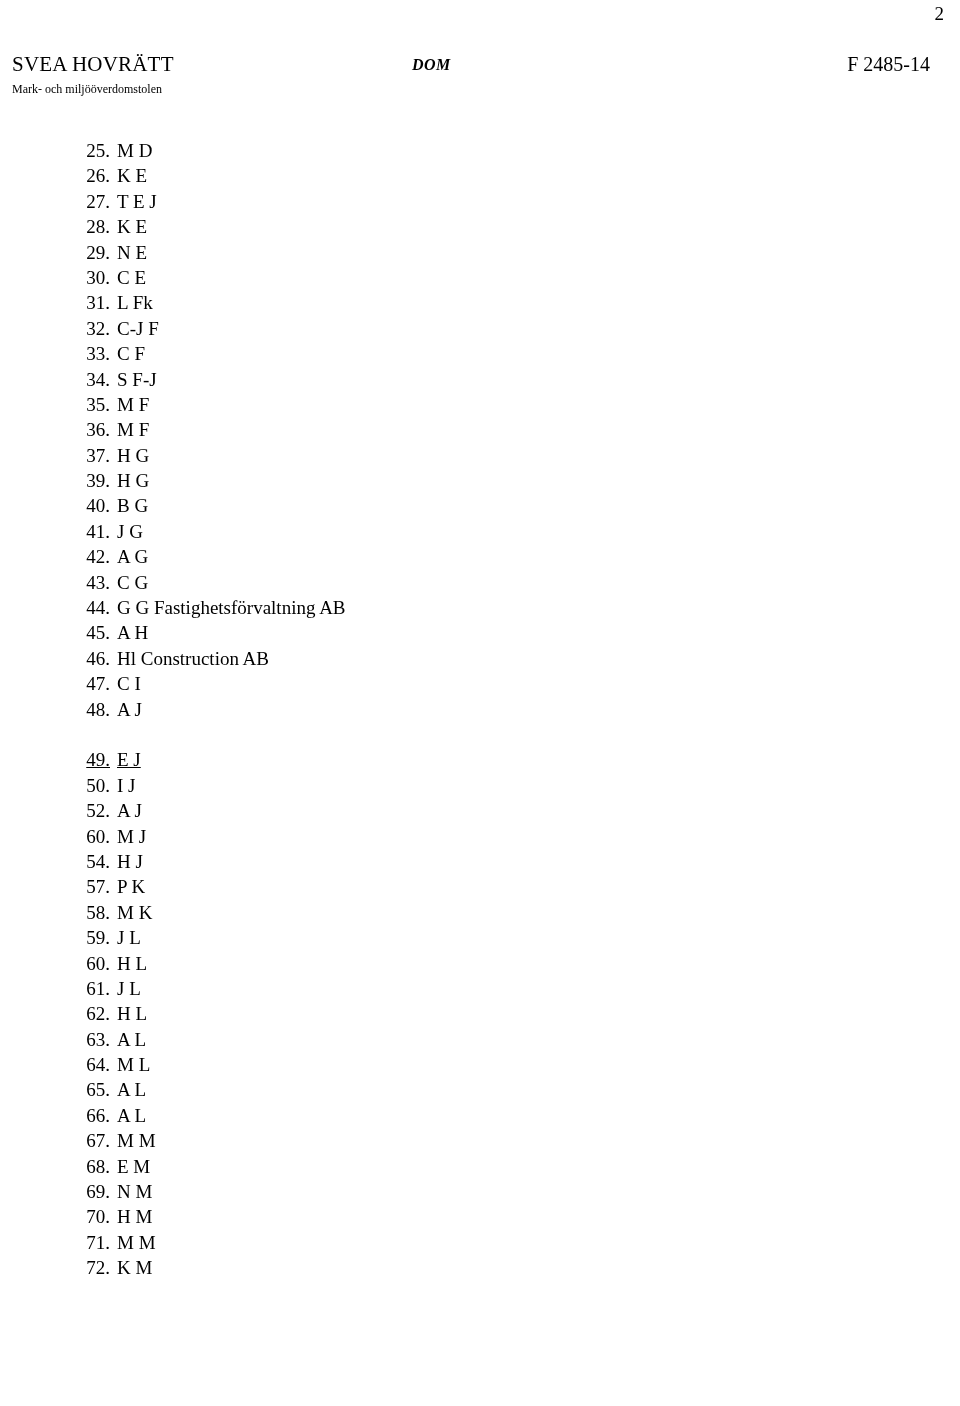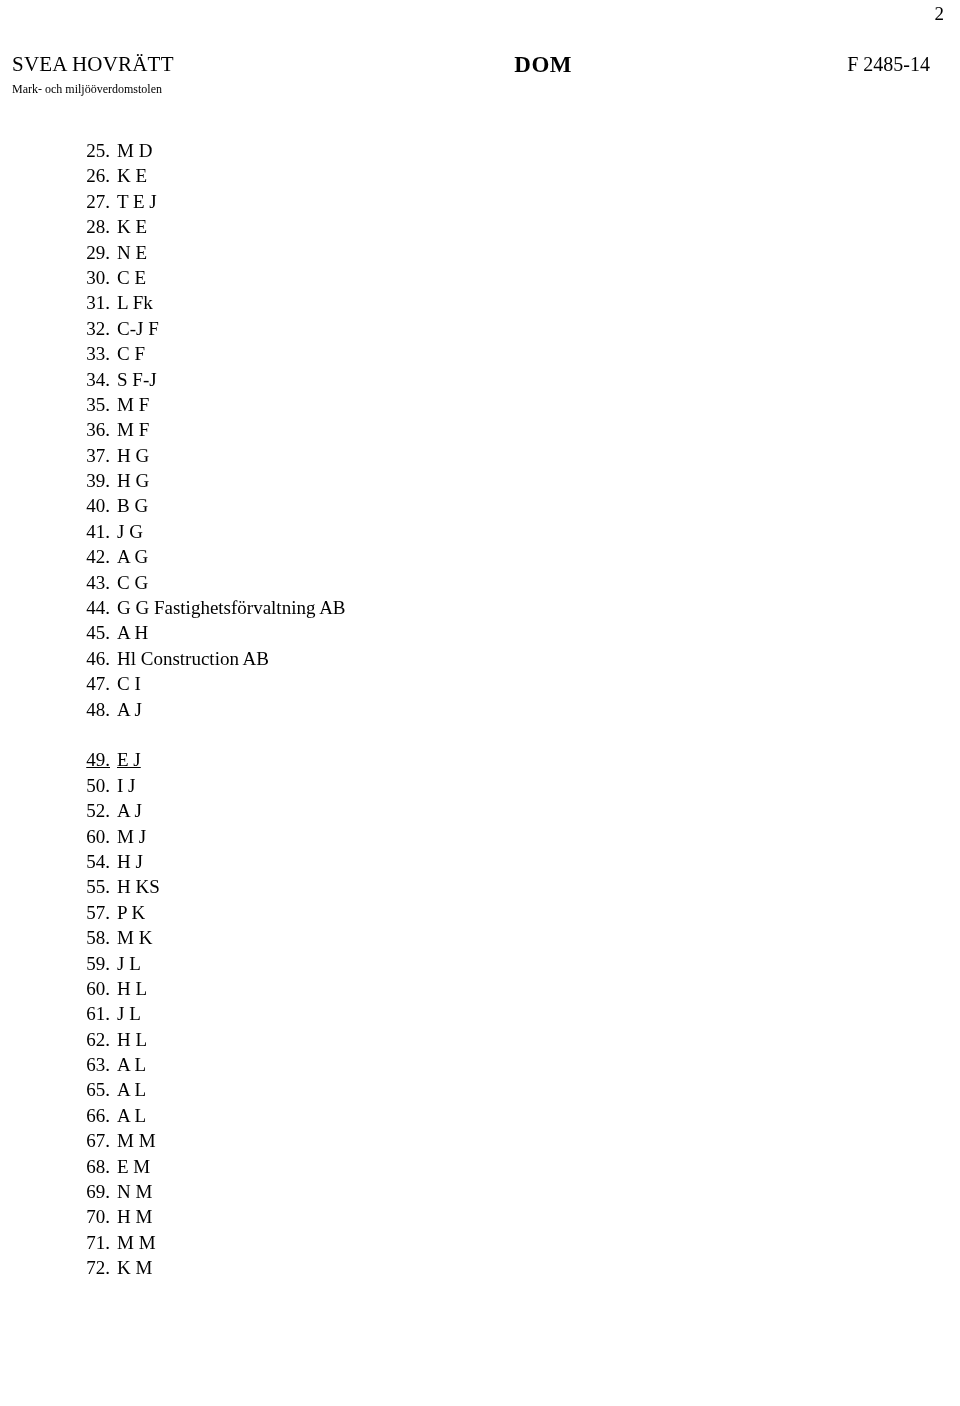--- a/index.html
+++ b/index.html
@@ -48,25 +48,26 @@
   .hdr-division {
     font-size: 12px;
     line-height: 25px;
     white-space: nowrap;
   }
   .hdr-center {
     position: absolute;
     left: 408px;
     top: 0;
     width: 160px;
-    text-align: right;
-    font-size: 23px;
+    text-align: left;
+    font-size: 16px;
     font-weight: bold;
     line-height: 25px;
     letter-spacing: 0.5px;
+    font-style: italic;
   }
   .hdr-right {
     position: absolute;
     right: 34px;
     top: 0;
     font-size: 20px;
     line-height: 25px;
     white-space: nowrap;
   }
 
@@ -221,24 +222,20 @@
     </div>
     <div class="party-row">
       <span class="row-num">60.</span>
       <span class="row-name">M J</span>
     </div>
     <div class="party-row">
       <span class="row-num">54.</span>
       <span class="row-name">H J</span>
     </div>
     <div class="party-row">
-      <span class="row-num">55.</span>
-      <span class="row-name">H KS</span>
-    </div>
-    <div class="party-row">
       <span class="row-num">57.</span>
       <span class="row-name">P K</span>
     </div>
     <div class="party-row">
       <span class="row-num">58.</span>
       <span class="row-name">M K</span>
     </div>
     <div class="party-row">
       <span class="row-num">59.</span>
       <span class="row-name">J L</span>
@@ -253,20 +250,24 @@
     </div>
     <div class="party-row">
       <span class="row-num">62.</span>
       <span class="row-name">H L</span>
     </div>
     <div class="party-row">
       <span class="row-num">63.</span>
       <span class="row-name">A L</span>
     </div>
     <div class="party-row">
+      <span class="row-num">64.</span>
+      <span class="row-name">M L</span>
+    </div>
+    <div class="party-row">
       <span class="row-num">65.</span>
       <span class="row-name">A L</span>
     </div>
     <div class="party-row">
       <span class="row-num">66.</span>
       <span class="row-name">A L</span>
     </div>
     <div class="party-row">
       <span class="row-num">67.</span>
       <span class="row-name">M M</span>

